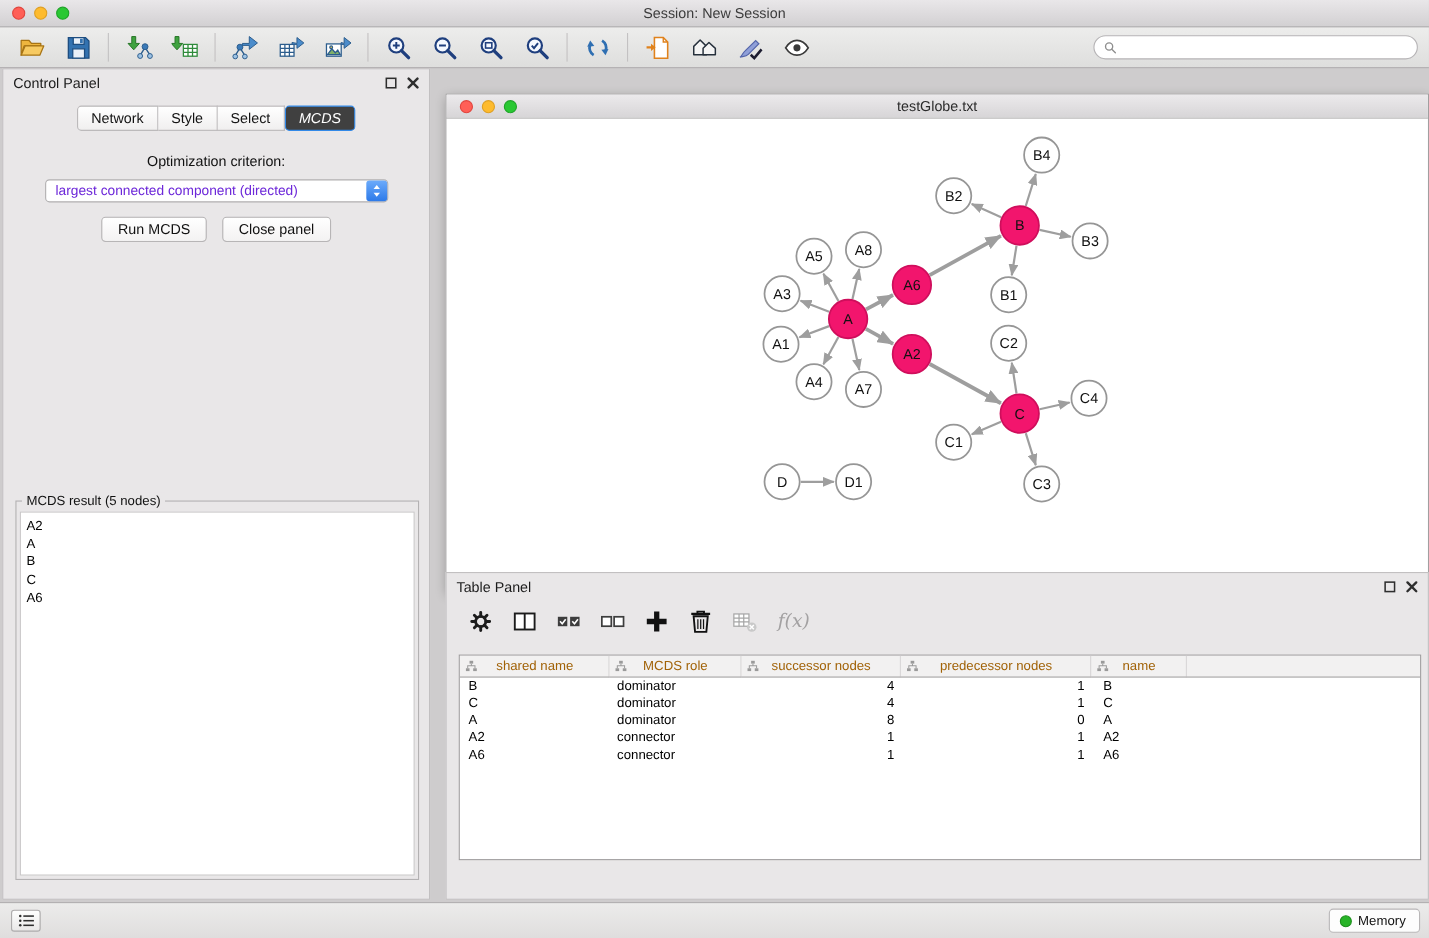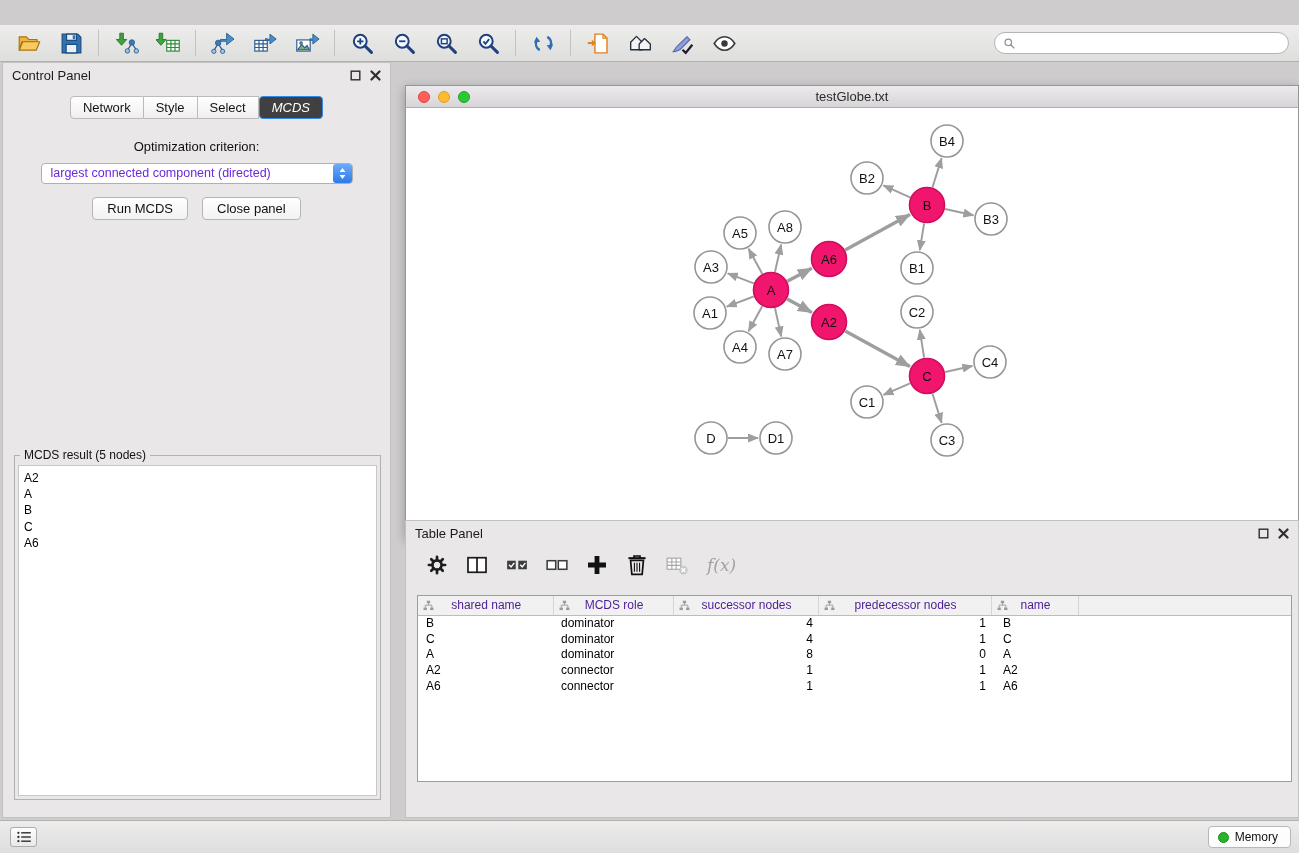--- a/index.html
+++ b/index.html
@@ -136,21 +136,21 @@
   .tp-fx {
     font-family:"DejaVu Serif", serif; font-style:italic; font-size:17px; color:#a3a1a2;
     padding-left:4px;
   }
   .tp-table-wrap {
     position:absolute; left:11px; right:6px; top:74px; bottom:35px;
     background:#fff; border:1px solid #9e9c9d; overflow:hidden;
   }
   table.node-table { border-collapse:collapse; width:100%; table-layout:fixed; font-size:12px; }
   table.node-table th {
-    height:19px; background:#f2f1f1; font-weight:400; font-size:12px; color:#4c1d95;
+    height:19px; background:#f2f1f1; font-weight:400; font-size:12px; color:#a16207;
     border-right:1px solid #d6d4d5; border-bottom:1px solid #bdbbbc; overflow:hidden;
   }
   table.node-table th:last-child { border-right:none; }
   .hwrap { display:flex; align-items:center; }
   .hicon { margin-left:5px; display:flex; }
   .hicon svg { width:11px; height:11px; }
   .hlabel { flex:1; text-align:center; padding-right:14px; white-space:nowrap; }
   table.node-table td { height:15.8px; color:#000; white-space:nowrap; overflow:hidden; }
   td.al { text-align:left;  padding:0 8px; }
   td.ar { text-align:right; padding:0 5px; }
@@ -179,20 +179,28 @@
     display:flex; align-items:center; gap:6px; padding:0 12px 0 9px;
     font-size:12px; color:#111;
   }
   .memory-dot { width:11px; height:11px; border-radius:50%; background:#28b428; border:1px solid #1d8f1d; }
 </style>
 </head>
 <body>
 
 <div class="app">
 
+  <div class="titlebar">
+    <div class="traffic">
+      <span class="tl red"></span>
+      <span class="tl yellow"></span>
+      <span class="tl green"></span>
+    </div>
+    <div class="titlebar-title">Session: New Session</div>
+  </div>
 
   <div class="toolbar">
     <span class="tbtn">
         <svg viewBox="0 0 28 28">
           <g stroke="#a87414" stroke-width="1.3" stroke-linejoin="round">
             <path d="M2.5 21.5V6.5h8l2.5 3h9.5V12H5.5z" fill="#eeb53e"></path>
             <path d="M2.5 21.5l4-9.5h19l-4 9.5z" fill="#f7ca62"></path>
           </g>
         </svg>
       </span>

